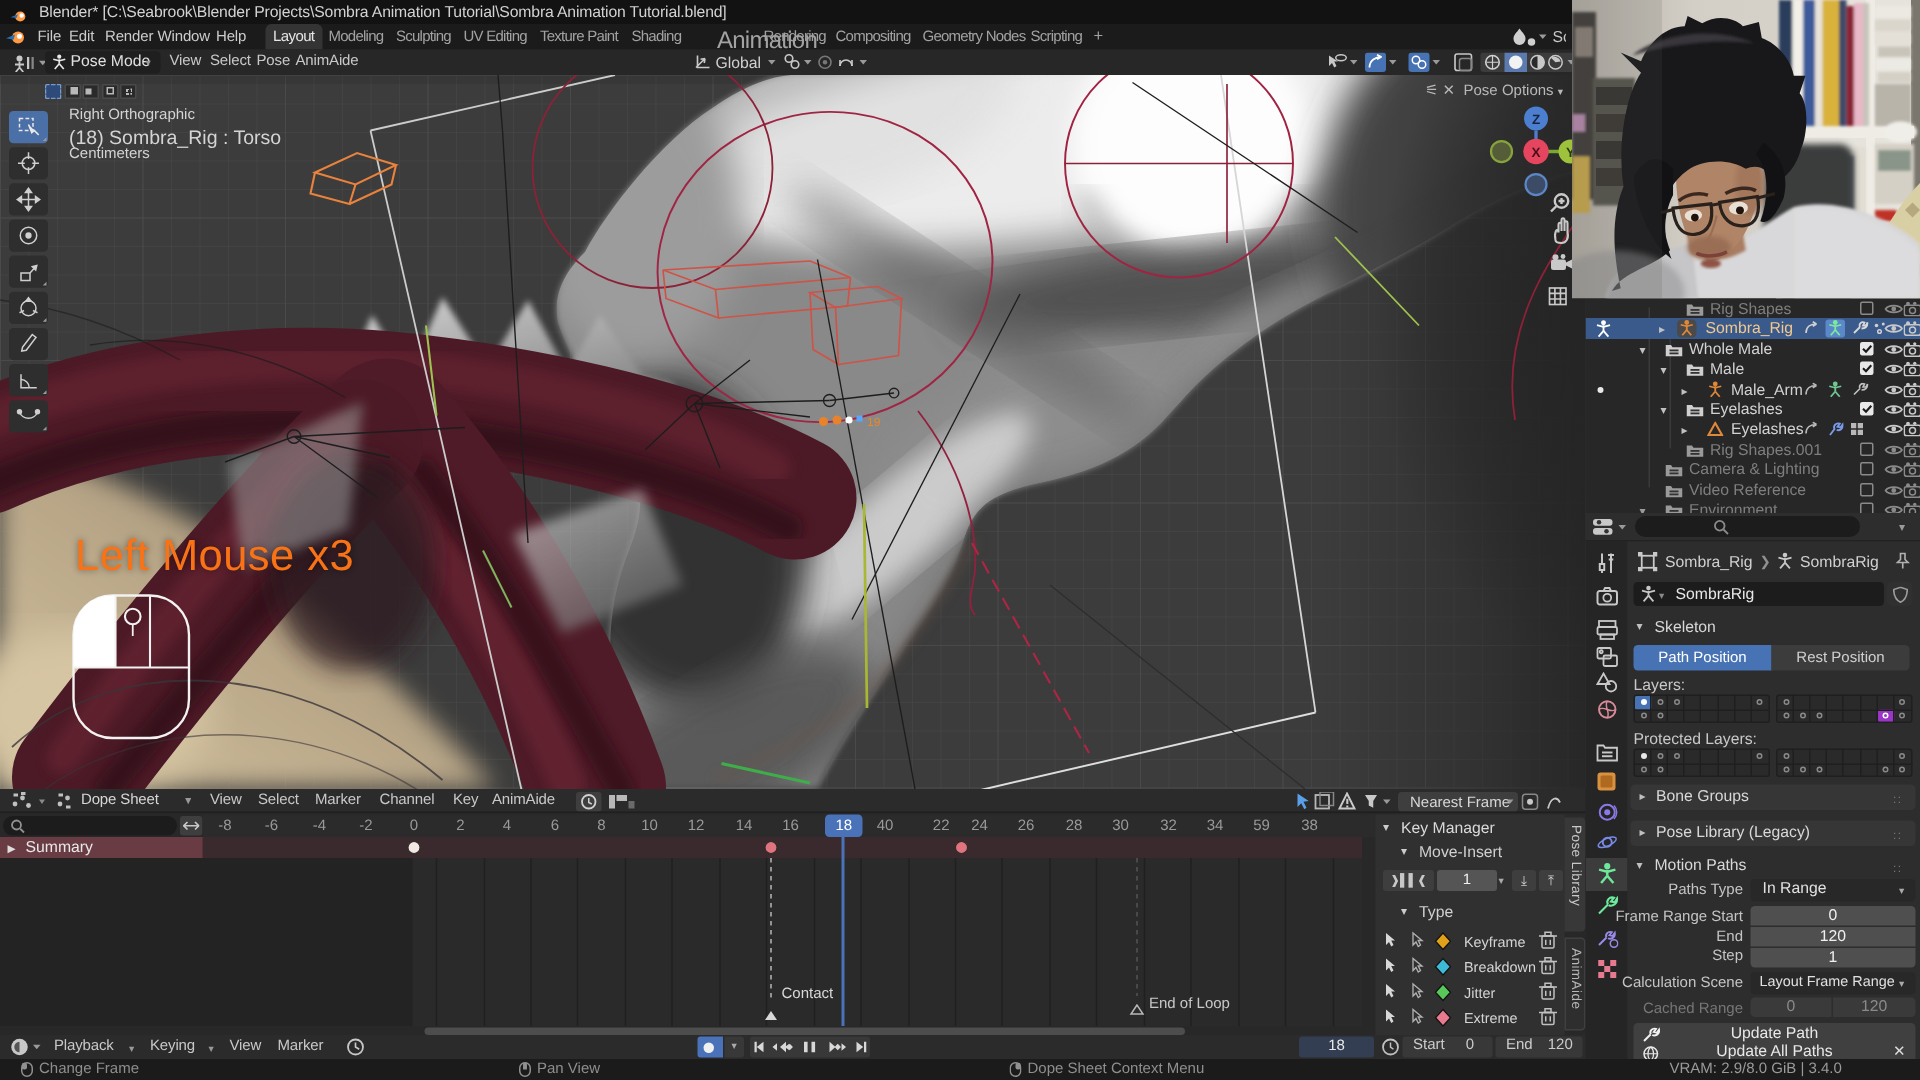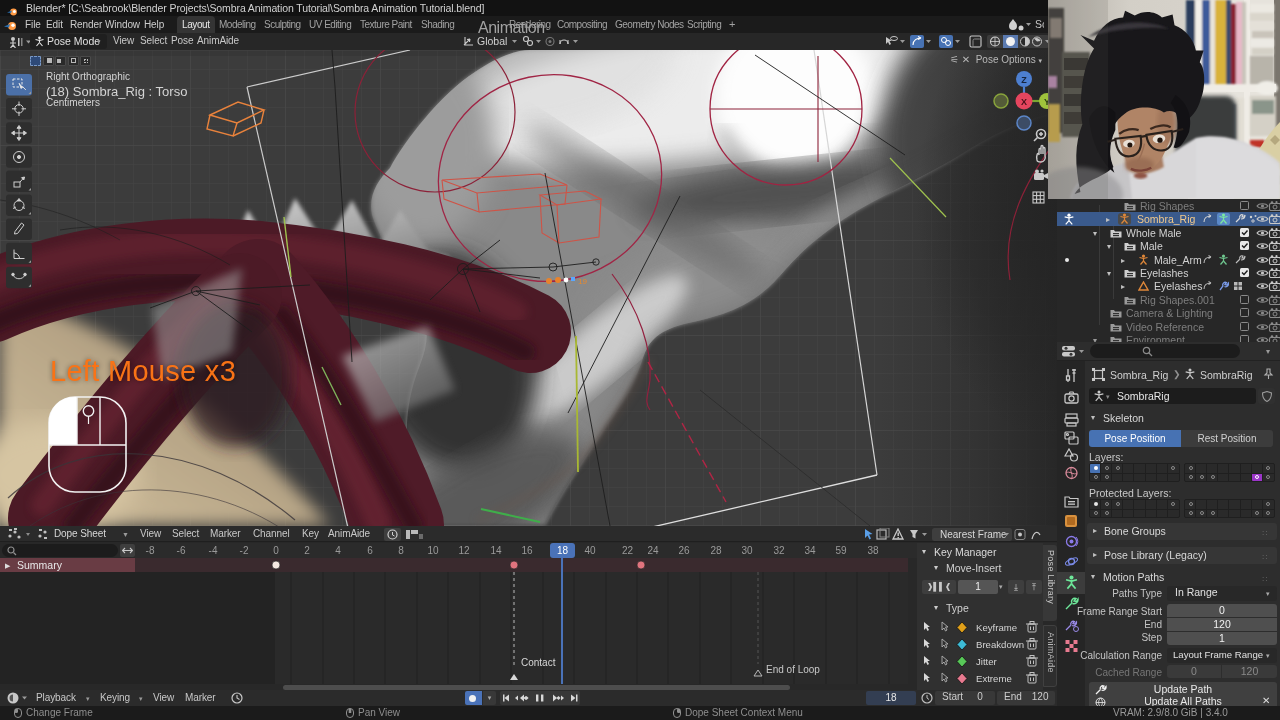--- a/index.html
+++ b/index.html
@@ -872,21 +872,21 @@
       </g>
     </svg>
     <div class="abs" style="left:49px;top:51px;color:#888;font-size:7px;">▾</div>
     <div class="abs" style="left:60px;top:48px;color:#e8e8e8;font-size:10.5px;">SombraRig</div>
     <div class="abs" style="left:201px;top:46px;width:17px;height:16px;background:#303030;border-radius:3px;"></div>
     <svg class="abs" style="left:205px;top:49px;" width="10" height="11" viewBox="0 0 10 11">
       <path d="M 5,0.5 L 9.5,2 C 9.5,6 8,9 5,10.5 C 2,9 0.5,6 0.5,2 Z" fill="none" stroke="#9a9a9a" stroke-width="1.1"></path>
     </svg>
     <div class="abs" style="left:34px;top:71px;color:#c0c0c0;font-size:8px;">▾</div>
     <div class="abs" style="left:46px;top:70px;color:#d8d8d8;font-size:10.5px;">Skeleton</div>
-    <div class="abs" style="left:32px;top:88px;width:92px;height:17px;background:#4772b3;border-radius:3px 0 0 3px;color:#fff;font-size:10px;text-align:center;line-height:17px;">Pose Position</div>
+    <div class="abs" style="left:32px;top:88px;width:92px;height:17px;background:#4772b3;border-radius:3px 0 0 3px;color:#fff;font-size:10px;text-align:center;line-height:17px;">Path Position</div>
     <div class="abs" style="left:124px;top:88px;width:92px;height:17px;background:#3c3c3c;border-radius:0 3px 3px 0;color:#d0d0d0;font-size:10px;text-align:center;line-height:17px;">Rest Position</div>
     <div class="abs" style="left:32px;top:109px;color:#c8c8c8;font-size:10.5px;">Layers:</div>
     <div class="abs" style="left:32px;top:121px;width:91px;height:19px;background:#2a2a2a;border:1px solid #1f1f1f;border-radius:2px;"></div>
     <div class="abs" style="left:33.0px;top:122.0px;width:11px;height:8.5px;background:#4772b3;border-radius:1px;"></div>
     <div class="abs" style="left:36.5px;top:124.2px;width:4px;height:4px;background:#fff;border-radius:50%;"></div>
     <div class="abs" style="left:47.6px;top:124.2px;width:4px;height:4px;border:1px solid #8a8a8a;border-radius:50%;"></div>
     <div class="abs" style="left:58.7px;top:124.2px;width:4px;height:4px;border:1px solid #8a8a8a;border-radius:50%;"></div>
     <div class="abs" style="left:114.2px;top:124.2px;width:4px;height:4px;border:1px solid #8a8a8a;border-radius:50%;"></div>
     <div class="abs" style="left:36.5px;top:132.7px;width:4px;height:4px;border:1px solid #8a8a8a;border-radius:50%;"></div>
     <div class="abs" style="left:47.6px;top:132.7px;width:4px;height:4px;border:1px solid #8a8a8a;border-radius:50%;"></div>
@@ -960,21 +960,21 @@
     <div class="abs" style="left:205px;top:232px;color:#777;font-size:8px;letter-spacing:1px;">::</div>
     <div class="abs" style="left:0px;top:246px;width:105px;text-align:right;color:#c4c4c4;font-size:10px;">Paths Type</div>
     <div class="abs" style="left:110px;top:244px;width:110px;height:15px;background:#282828;border-radius:3px;color:#e0e0e0;font-size:10.5px;"><span style="margin-left:8px;">In Range</span></div>
     <div class="abs" style="left:209px;top:248px;color:#aaa;font-size:7px;">▾</div>
     <div class="abs" style="left:0px;top:264px;width:105px;text-align:right;color:#c4c4c4;font-size:10px;">Frame Range Start</div>
     <div class="abs" style="left:110px;top:262px;width:110px;height:13px;background:#4f4f4f;border-radius:3px 3px 0 0;color:#f0f0f0;font-size:10.5px;text-align:center;line-height:13px;">0</div>
     <div class="abs" style="left:0px;top:277px;width:105px;text-align:right;color:#c4c4c4;font-size:10px;">End</div>
     <div class="abs" style="left:110px;top:276px;width:110px;height:13px;background:#4f4f4f;color:#f0f0f0;font-size:10.5px;text-align:center;line-height:13px;">120</div>
     <div class="abs" style="left:0px;top:290px;width:105px;text-align:right;color:#c4c4c4;font-size:10px;">Step</div>
     <div class="abs" style="left:110px;top:290px;width:110px;height:13px;background:#4f4f4f;border-radius:0 0 3px 3px;color:#f0f0f0;font-size:10.5px;text-align:center;line-height:13px;">1</div>
-    <div class="abs" style="left:0px;top:308px;width:105px;text-align:right;color:#c4c4c4;font-size:10px;">Calculation Range</div>
+    <div class="abs" style="left:0px;top:308px;width:105px;text-align:right;color:#c4c4c4;font-size:10px;">Calculation Scene</div>
     <div class="abs" style="left:110px;top:306px;width:110px;height:15px;background:#282828;border-radius:3px;color:#e0e0e0;font-size:10.5px;"><span style="margin-left:6px;font-size:9.6px;">Layout Frame Range</span></div>
     <div class="abs" style="left:209px;top:310px;color:#aaa;font-size:7px;">▾</div>
     <div class="abs" style="left:0px;top:325px;width:105px;text-align:right;color:#767676;font-size:10px;">Cached Range</div>
     <div class="abs" style="left:110px;top:323px;width:54px;height:13px;background:#3a3a3a;border-radius:3px 0 0 3px;color:#8a8a8a;font-size:10.5px;text-align:center;line-height:13px;">0</div>
     <div class="abs" style="left:165px;top:323px;width:55px;height:13px;background:#3a3a3a;border-radius:0 3px 3px 0;color:#8a8a8a;font-size:10.5px;text-align:center;line-height:13px;">120</div>
     <div class="abs" style="left:32px;top:340px;width:188px;height:14px;background:#404040;border-radius:3px 3px 0 0;color:#e8e8e8;font-size:10.5px;text-align:center;line-height:14px;">Update Path</div>
     <svg class="abs" style="left:38px;top:342px;" width="12" height="11" viewBox="0 0 12 11">
       <path d="M 1,10 L 5.5,5.5 M 5.5,5.5 C 4.5,3.5 6.5,1 9,2 L 7.5,4 L 9.5,4.5 L 11,2.5 C 11.5,5.5 8.5,7 6.5,6" stroke="#f0f0f0" stroke-width="1.3" fill="none"></path>
     </svg>
     <div class="abs" style="left:32px;top:354px;width:188px;height:10px;background:#404040;color:#e8e8e8;font-size:10.5px;text-align:center;line-height:11px;">Update All Paths</div>

